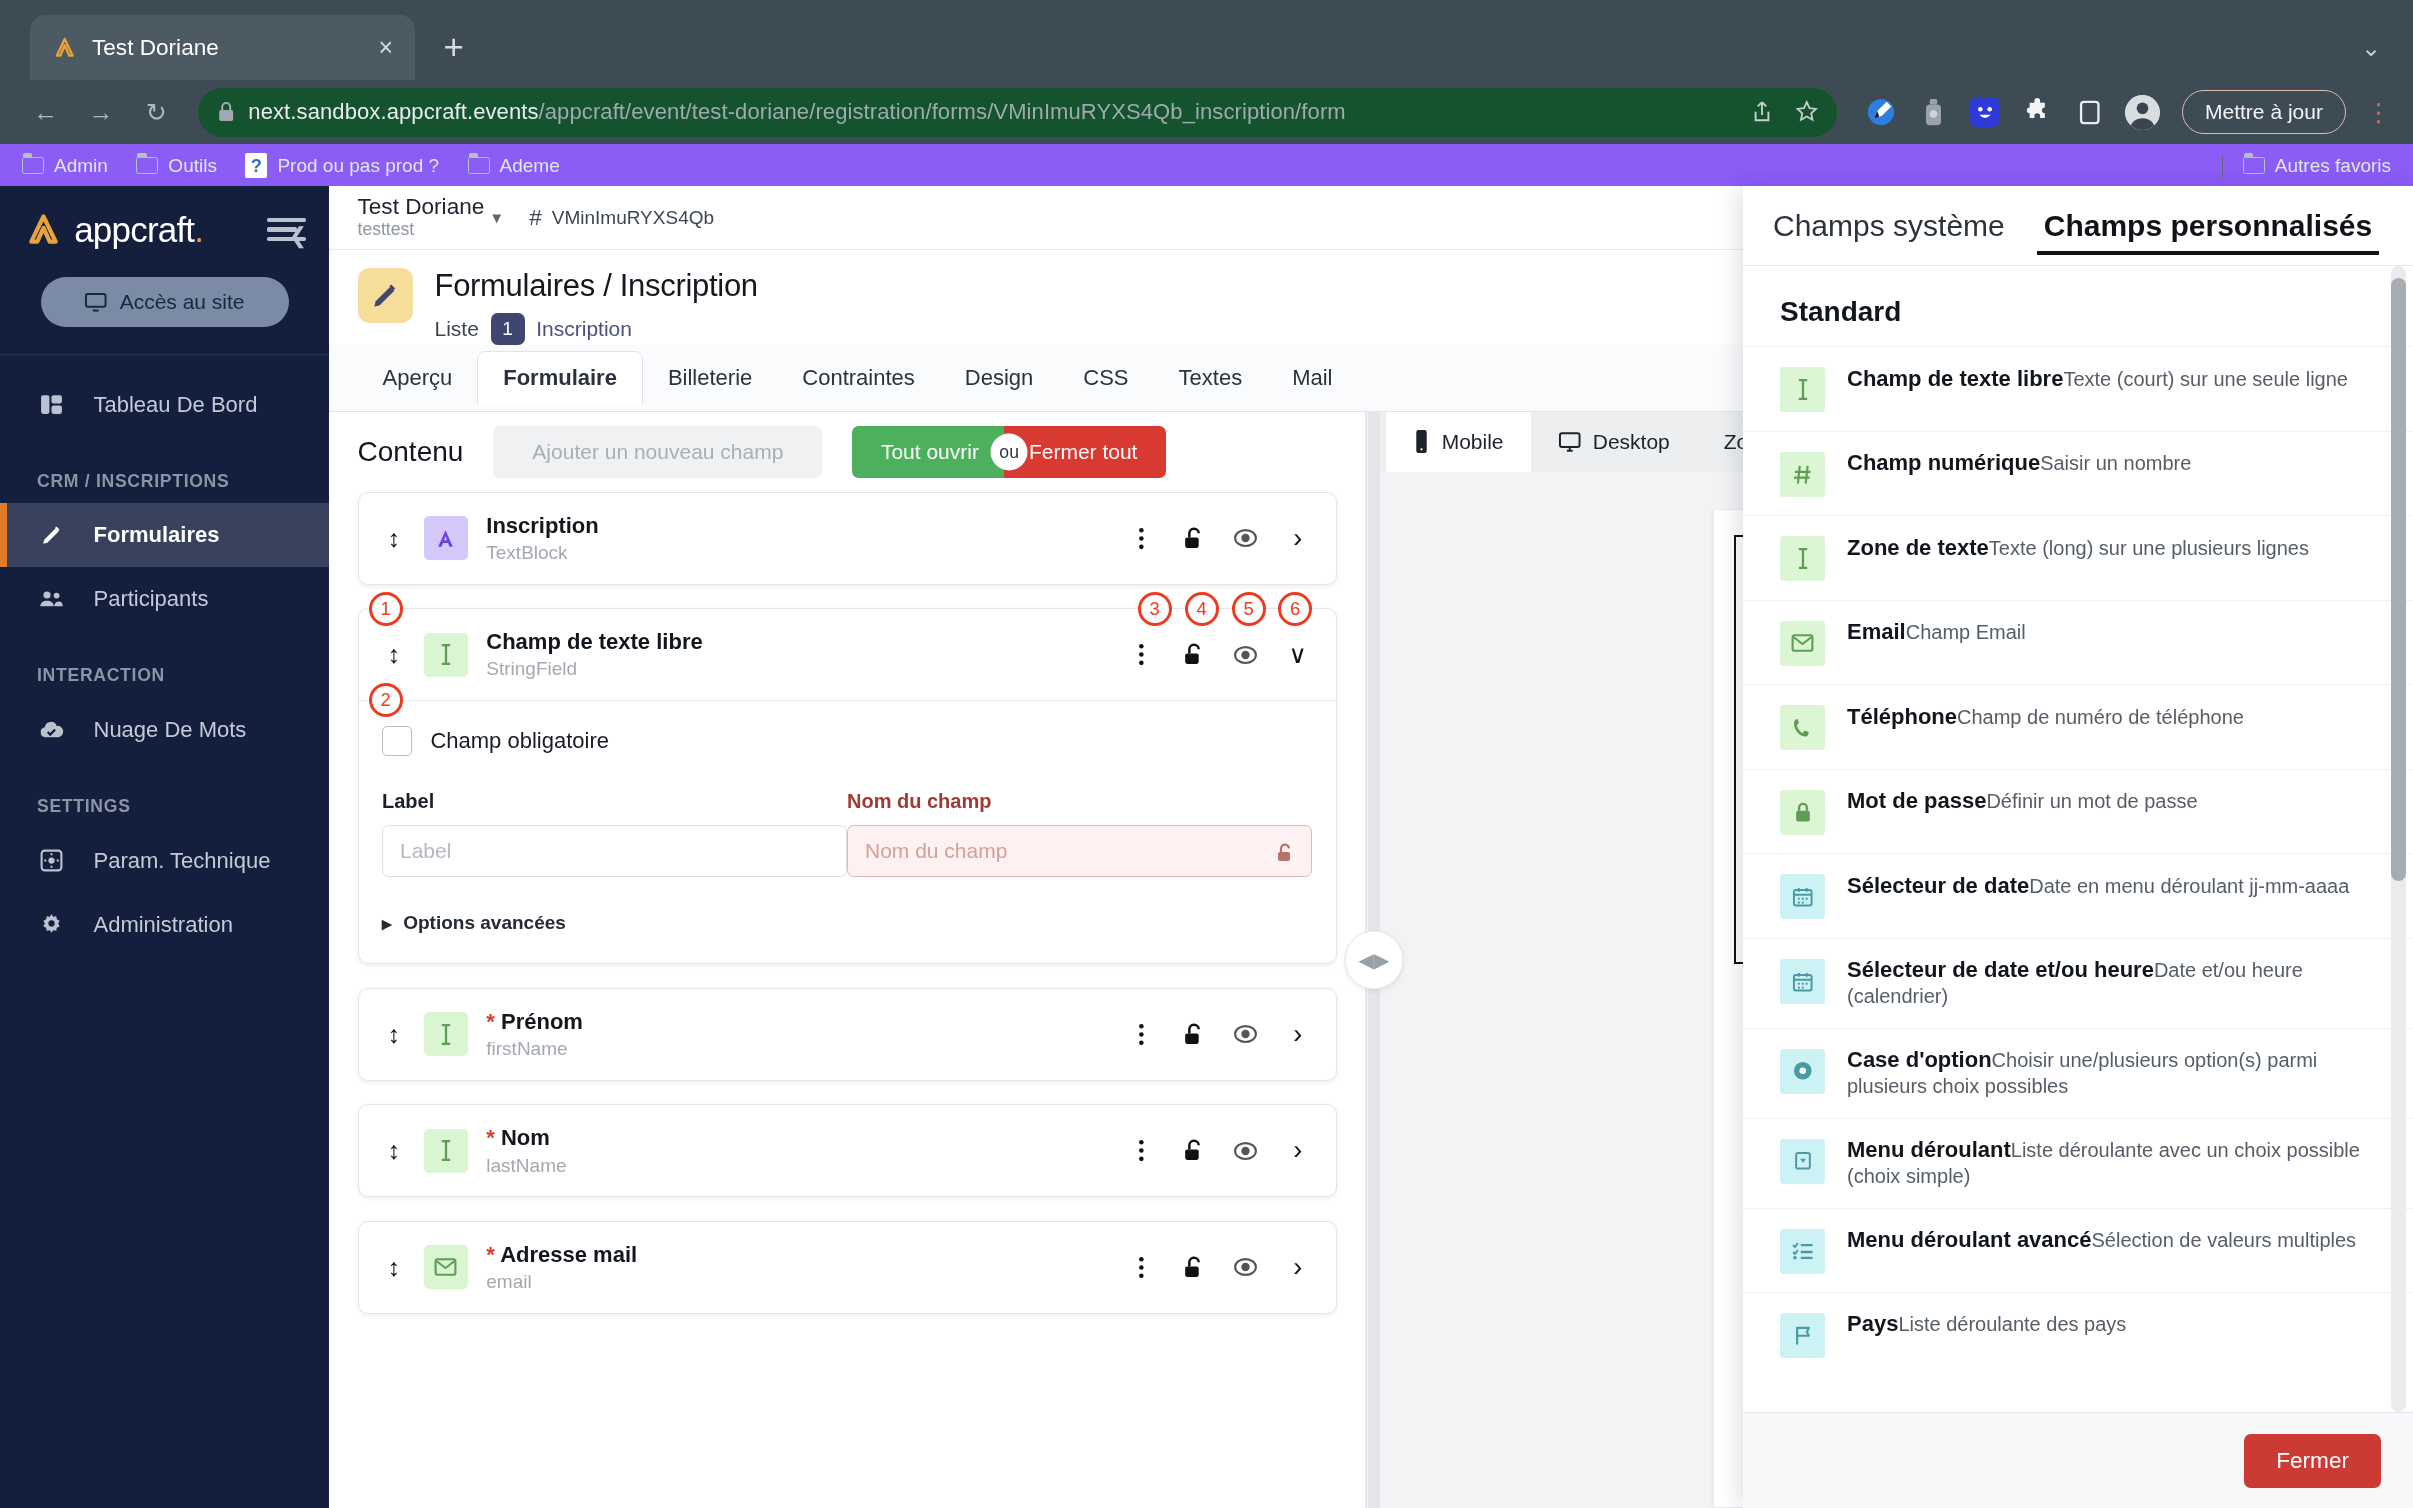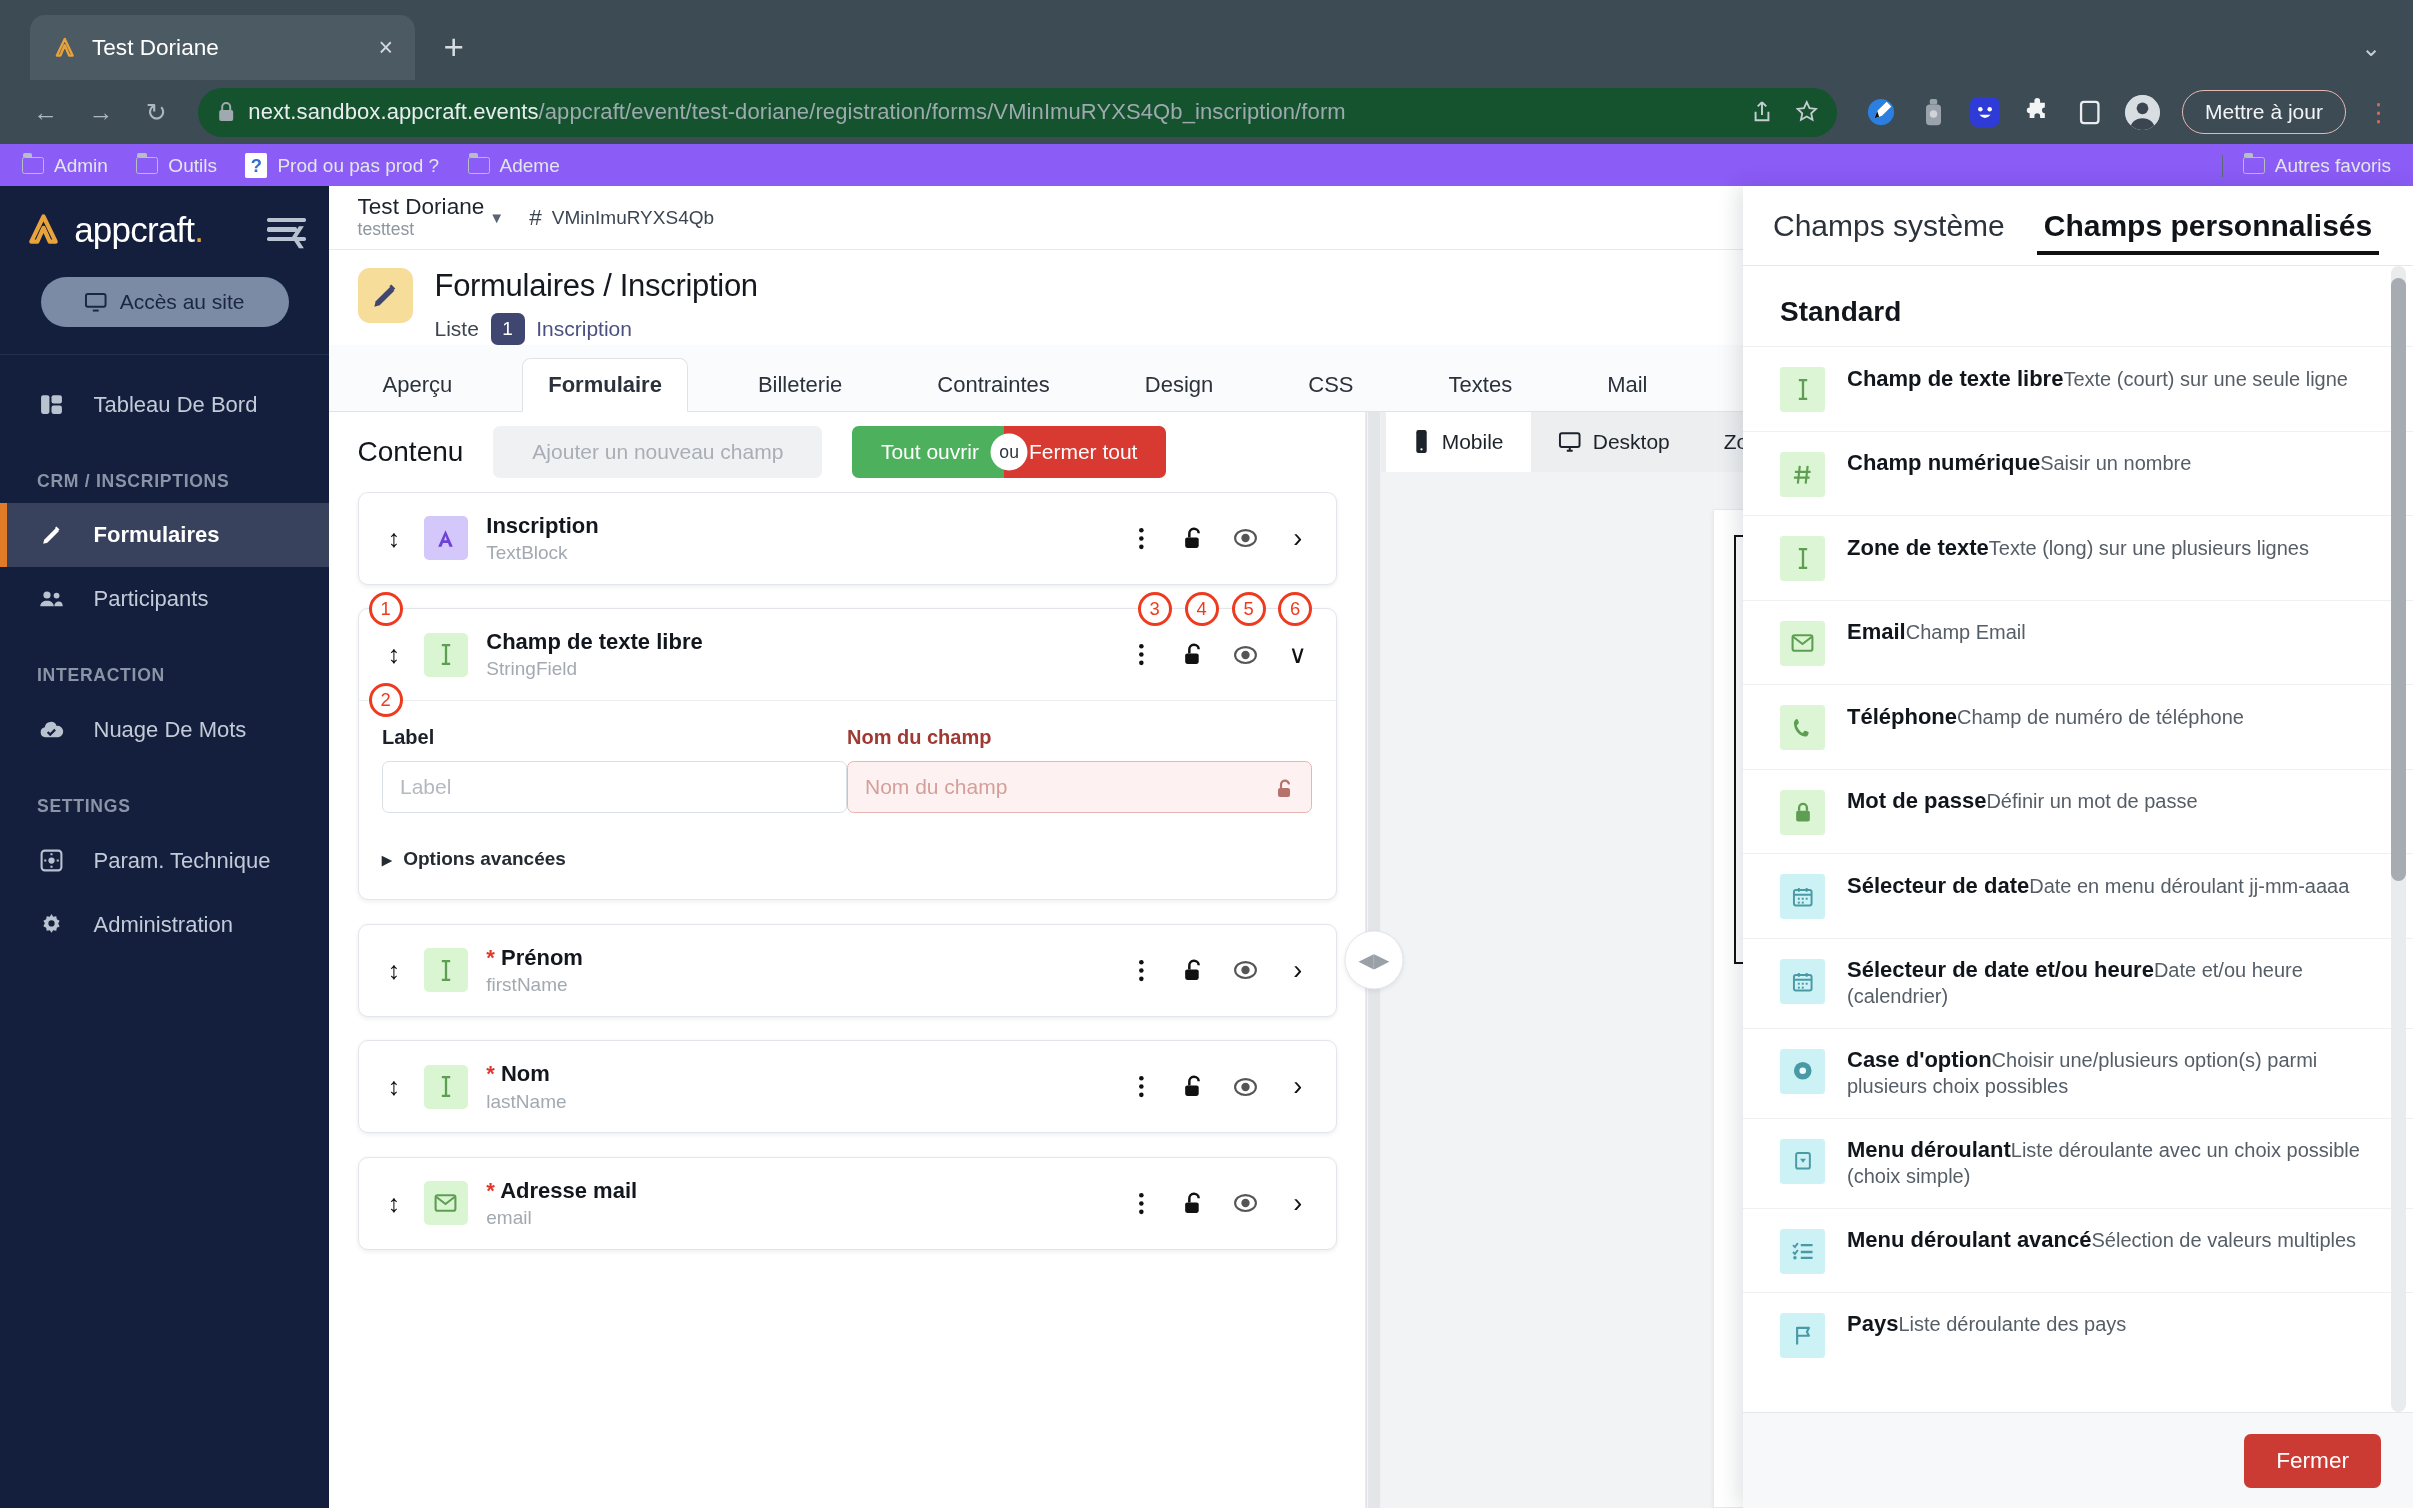--- a/index.html
+++ b/index.html
@@ -83,21 +83,21 @@
   .ev-hash { color:#3b4552; font-size:22.6px; }
 
   .pagehead { background:#fff; padding:18.4px 0 0 28.5px; display:flex; gap:22px; }
   .ph-icon { width:55px;height:55px;border-radius:11.7px;background:#f7dd9a;display:flex;align-items:center;justify-content:center;flex:none;}
   .ph-title { font-size:31px; color:#14181f; font-weight:400; letter-spacing:-0.3px;}
   .ph-crumbs { display:flex; align-items:center; gap:11.7px; margin-top:8.4px; font-size:21px;}
   .ph-liste { color:#3d4550; }
   .ph-badge { background:#3f4670; color:#fff; border-radius:6.7px; min-width:34px; height:32px; display:flex;align-items:center;justify-content:center; font-size:19px; padding:0 8.4px;}
   .ph-insc { color:#4a5080; }
 
-  .tabsrow { background:#fafbfc; padding:0 0 0 28.5px; display:flex; align-items:flex-end; height:67px; border-bottom:0.8px solid #dfe3e8; position:relative;gap:45px;}
+  .tabsrow { background:#fafbfc; padding:0 0 0 28.5px; display:flex; align-items:center; height:67px; border-bottom:0.8px solid #dfe3e8; position:relative;}
   .tabitem { padding:0 25px; height:52px; display:flex; align-items:center; font-size:22px; color:#2b323c; cursor:pointer; border-radius:8.4px 8.4px 0 0;}
   .tabitem.active { background:#fff; font-weight:bold; border:0.8px solid #dfe3e8; border-bottom:0.8px solid #fff; height:54px; margin-bottom:-0.8px; }
 
   .workarea { flex:1; display:flex; min-height:0; position:relative; background:#d946ef;justify-content:flex-end;}
 
   
   .leftcol { width:1037px; flex:none; display:flex; flex-direction:column; background:#fff; min-width:0; border-right:0.8px solid #e7eaee;}
   .contentbar { height:80px; display:flex; align-items:center; padding:0 28.5px; gap:30px; }
   .contenu-title { font-size:28px; color:#11161d; font-weight:500; }
   .addfield {
@@ -539,20 +539,24 @@
                       <svg width="25" height="22" viewBox="0 0 24 20">
                         <ellipse cx="12" cy="10" rx="10" ry="7.6" fill="none" stroke="#555" stroke-width="2"></ellipse>
                         <circle cx="12" cy="10" r="4" fill="#555"></circle>
                       </svg>
                     </span>
                   <span class="fi-act" style="font-size:25px;color:#111;">∨</span>
                 </span>
               </div>
 
               <div class="fcard-body">
+                <div class="chkrow">
+                  <span class="chkbox"></span>
+                  <span class="chklabel">Champ obligatoire</span>
+                </div>
                 <div class="fieldgrid">
                   <div class="fgroup">
                     <span class="flabel">Label</span>
                     <input class="finput" placeholder="Label" style="">
                   </div>
                   <div class="fgroup">
                     <span class="flabel err">Nom du champ</span>
                     <span class="fwrap">
                       <input class="finput err" placeholder="Nom du champ" style="">
                       <span class="flockic">

